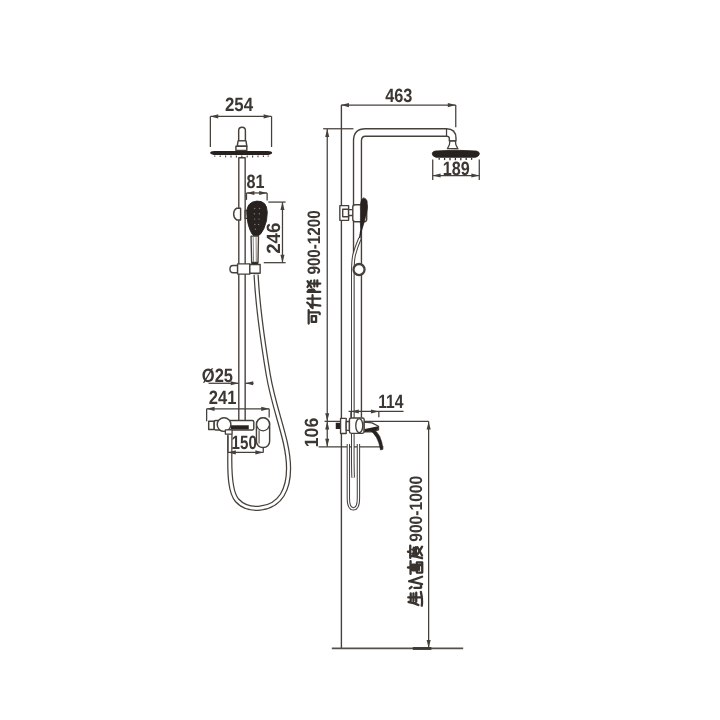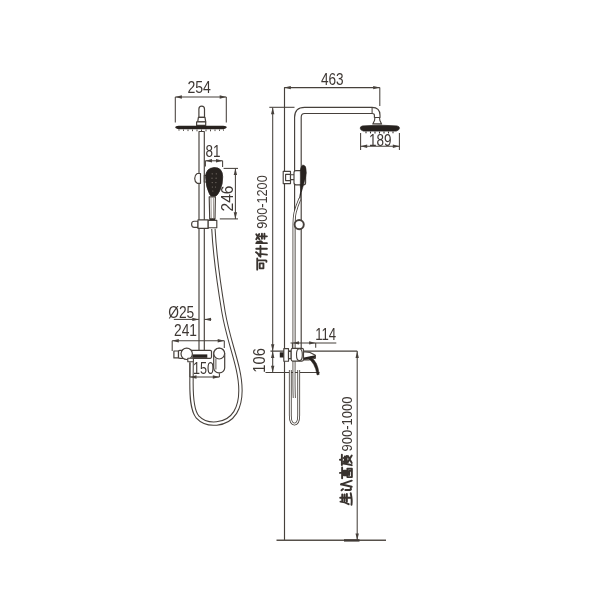--- a/index.html
+++ b/index.html
@@ -1,16 +1,16 @@
 <!DOCTYPE html>
 <html><head>
 <meta charset="utf-8">
 <style>
   html,body{margin:0;padding:0;background:#ffffff;}
-  .wrap{width:600px;height:600px;position:relative;background:#fff;overflow:hidden;}
+  .wrap{width:600px;height:600px;position:relative;background:#fff;overflow:hidden;font-weight:bold;}
   text{font-family:"Liberation Sans", sans-serif;fill:#3d3733;}
 </style>
 </head>
 <body>
 <div class="wrap">
 <svg width="600" height="600" viewBox="0 0 600 600" xmlns="http://www.w3.org/2000/svg">
 <defs>
 
   <path id="ah" d="M0,0 L6.6,1.7 L6.6,-1.7 Z"></path>
 </defs>

